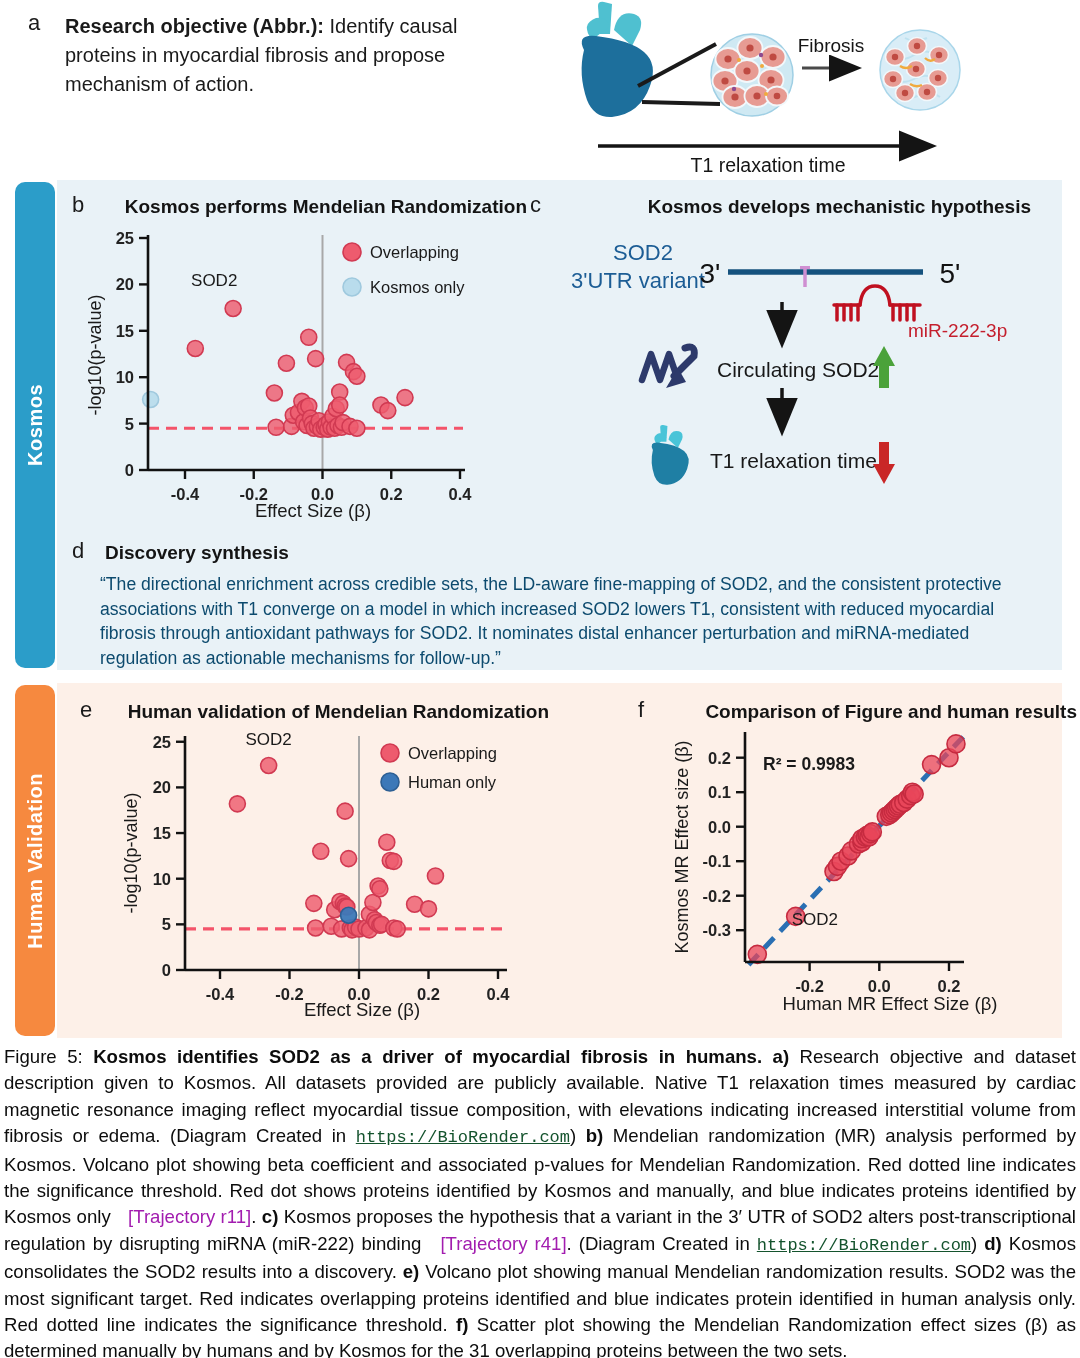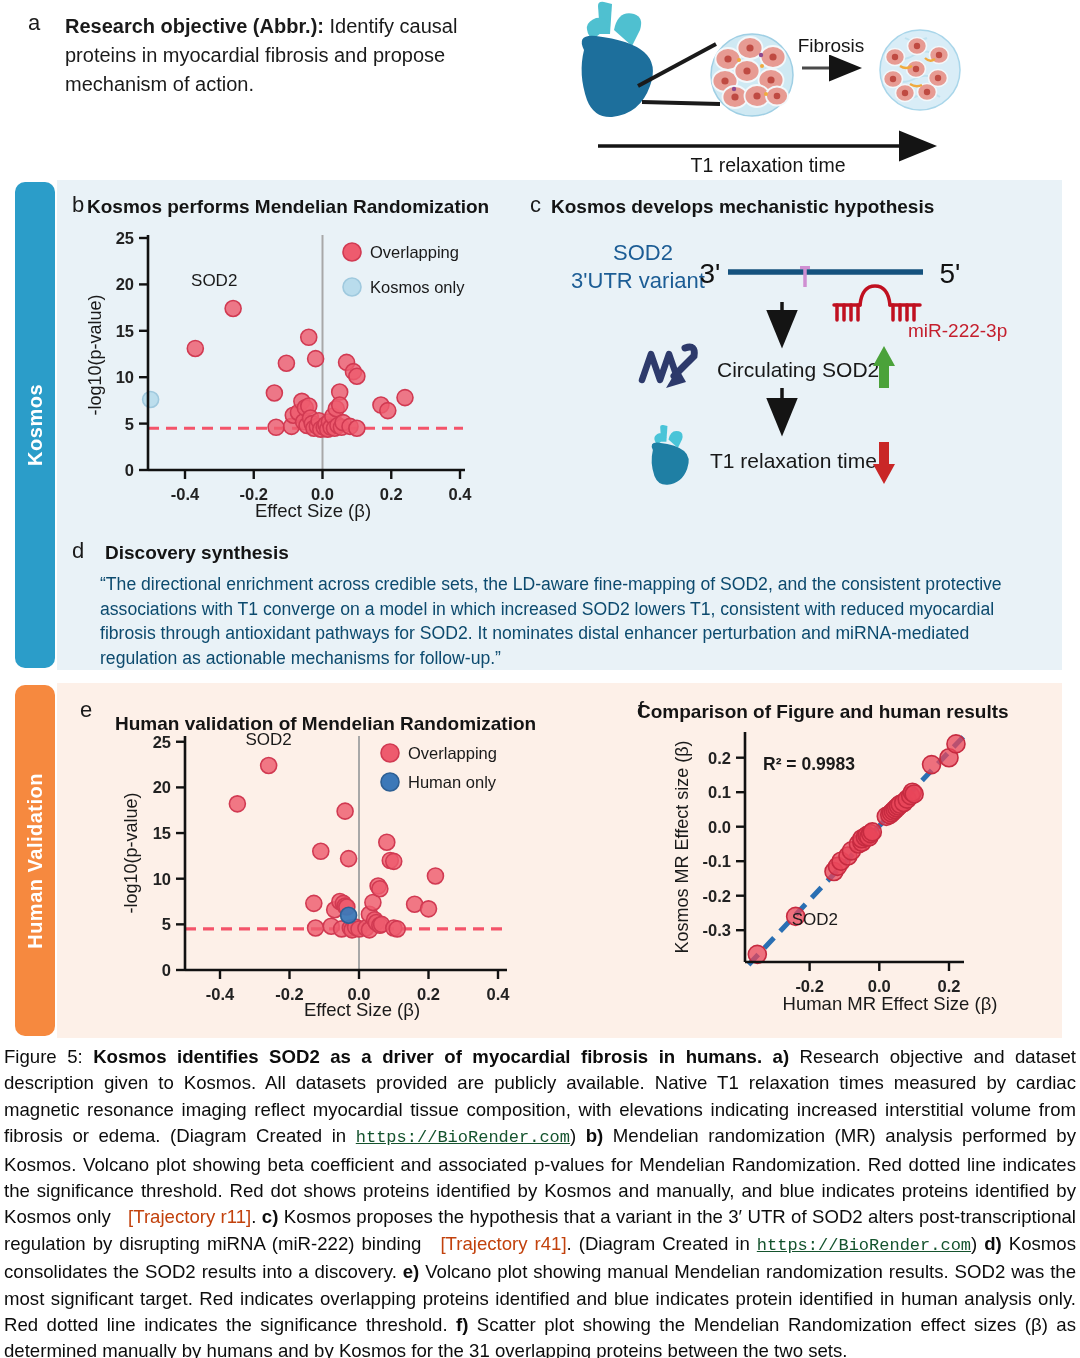--- a/index.html
+++ b/index.html
@@ -9,26 +9,26 @@
   .plabel{font-size:22px;color:#1a1a1a;}
   .a-text{width:468px;font-size:20px;line-height:29px;color:#1a1a1a;}
   .a-text p{margin:0 0 19px 0;}
   
   .section{position:absolute;left:15px;width:1047px;}
   .side-bar{position:absolute;left:0;top:2px;bottom:2px;width:40px;border-radius:10px;
             display:flex;align-items:center;justify-content:center;}
   .side-bar span{writing-mode:vertical-rl;transform:rotate(180deg);color:#fff;font-weight:bold;
                  font-size:20px;letter-spacing:.5px;white-space:nowrap;}
   .content{position:absolute;left:42px;top:0;right:0;bottom:0;}
-  .ptitle{font-weight:bold;font-size:19px;color:#141414;text-align:left;}
+  .ptitle{font-weight:bold;font-size:19px;color:#141414;text-align:right;}
   .quote{font-size:17.6px;line-height:24.5px;color:#0c4a6e;}
   
   .caption{font-size:18.6px;line-height:26.4px;text-align:justify;color:#0c0c0c;}
   .seg-b{font-weight:bold;}
-  .seg-l{color:#c2410c;margin-left:12px;}
+  .seg-l{color:#a21caf;margin-left:12px;}
   .seg-m{font-family:"Liberation Mono",monospace;color:#14532d;text-decoration:underline;font-size:17px;}
   svg text{font-family:"Liberation Sans",sans-serif;}
 </style>
 </head>
 <body>
 
 <span class="abs plabel" style="left:28px;top:10px;">a</span>
 <div class="abs a-text" style="left:65px;top:12px;">
   <p><b>Research objective (Abbr.):</b><span> Identify causal proteins in myocardial fibrosis and propose mechanism of action.</span></p>
 </div>
@@ -271,21 +271,21 @@
   </div>
 </div>
 
 <div class="section" style="top:683px;height:355px;">
   <div class="side-bar" style="background:#f6893f;">
     <span>Human Validation</span>
   </div>
   <div class="content" style="background:#fdf0e8;">
 
     <span class="abs plabel" style="left:23px;top:14px;">e</span>
-    <div class="abs ptitle" style="left:58px;top:18px;width:440px;margin-top:12px;">Human validation of Mendelian Randomization</div>
+    <div class="abs ptitle" style="left:52px;top:18px;width:440px;">Human validation of Mendelian Randomization</div>
     <svg id="chart-e" class="abs" style="left:58px;top:39px;" width="435" height="300" viewBox="0 0 435 300">
         <line x1="244" y1="14" x2="244" y2="248" stroke="#a8a8a8" stroke-width="2"></line>
         <line x1="70" y1="206.915" x2="390" y2="206.915" stroke="#f4546a" stroke-width="3.2" stroke-dasharray="11 7"></line>
         <circle cx="122.37500000000001" cy="81.834" r="8" fill="#ee5b6e" fill-opacity="0.82" stroke="#d13a52" stroke-width="1.6"></circle>
         <circle cx="153.64999999999998" cy="43.488" r="8" fill="#ee5b6e" fill-opacity="0.82" stroke="#d13a52" stroke-width="1.6"></circle>
         <circle cx="198.825" cy="181.351" r="8" fill="#ee5b6e" fill-opacity="0.82" stroke="#d13a52" stroke-width="1.6"></circle>
         <circle cx="200.5625" cy="206.002" r="8" fill="#ee5b6e" fill-opacity="0.82" stroke="#d13a52" stroke-width="1.6"></circle>
         <circle cx="205.775" cy="129.31" r="8" fill="#ee5b6e" fill-opacity="0.82" stroke="#d13a52" stroke-width="1.6"></circle>
         <circle cx="216.2" cy="204.176" r="8" fill="#ee5b6e" fill-opacity="0.82" stroke="#d13a52" stroke-width="1.6"></circle>
         <circle cx="219.675" cy="187.742" r="8" fill="#ee5b6e" fill-opacity="0.82" stroke="#d13a52" stroke-width="1.6"></circle>

